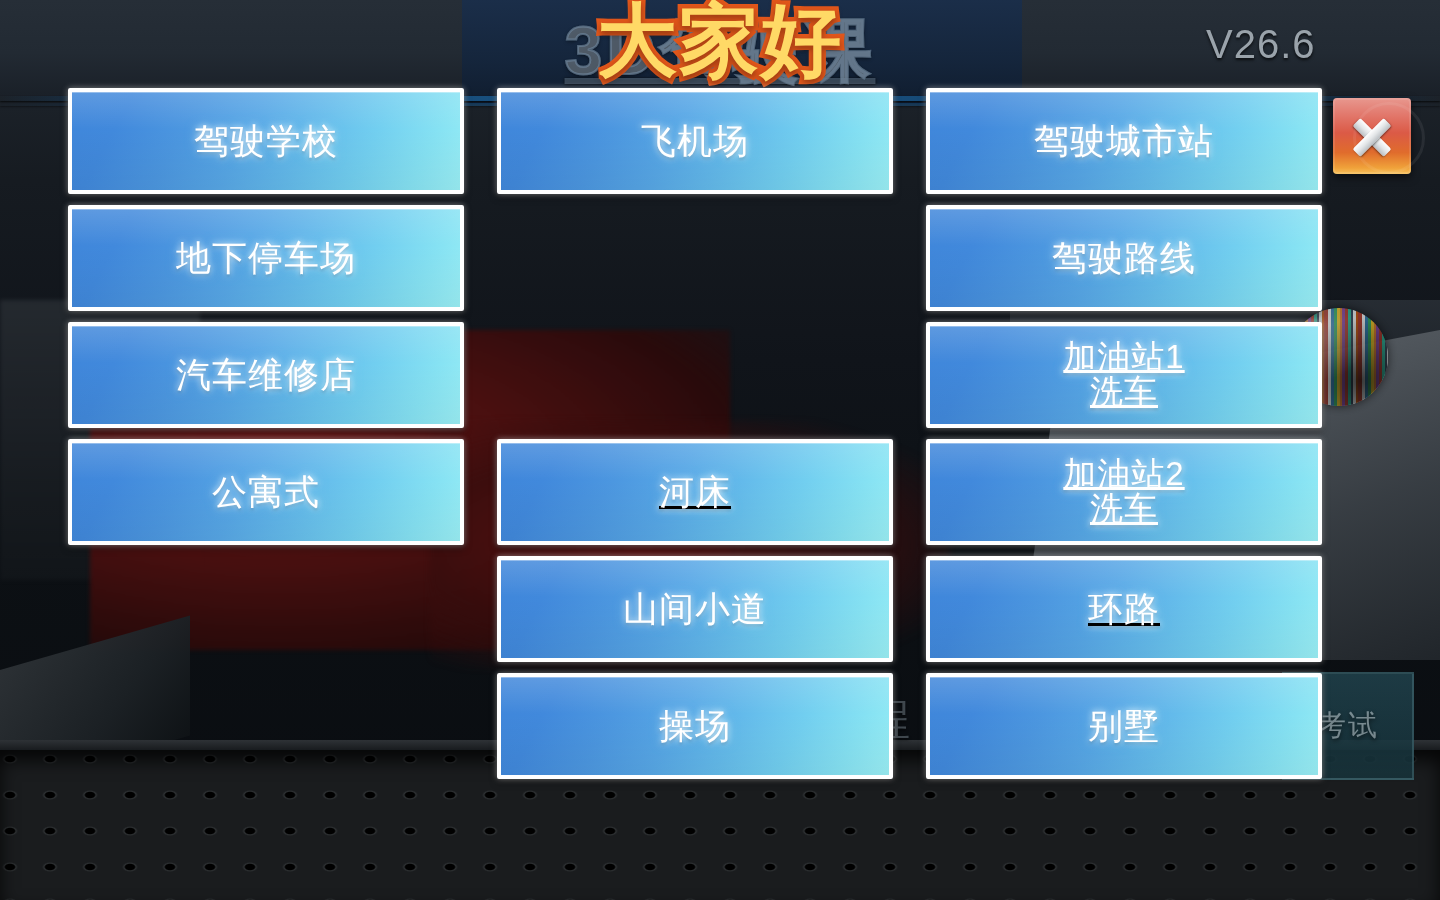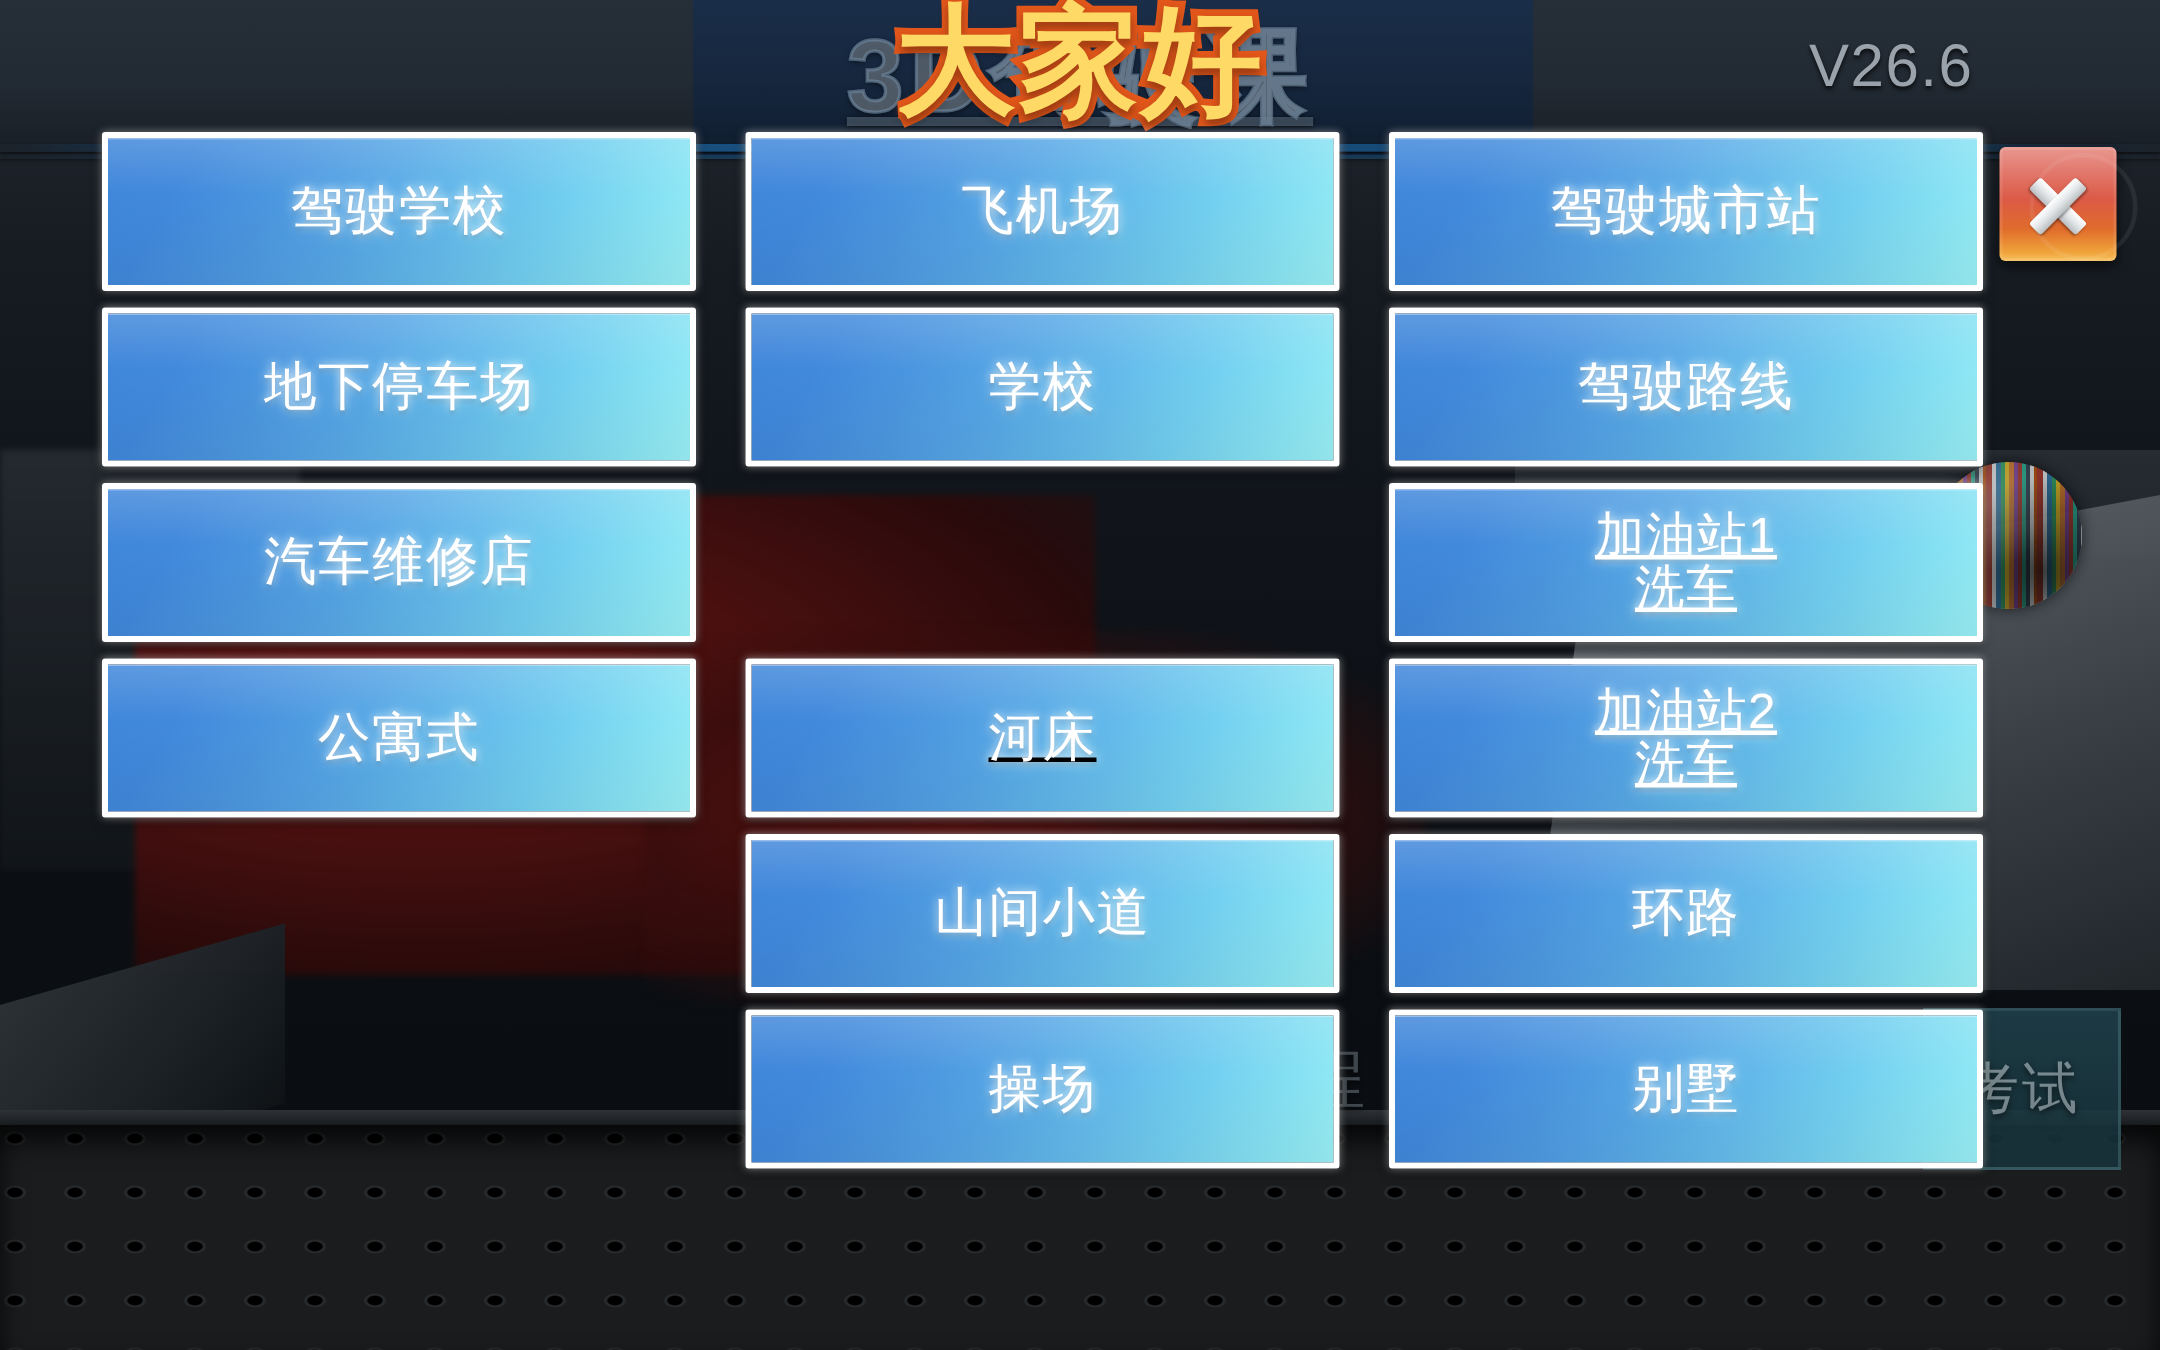--- a/index.html
+++ b/index.html
@@ -161,21 +161,21 @@
 
   
   .bg-exam-btn {
     position: absolute;
     left: 1282px; top: 672px; width: 132px; height: 108px;
     background: linear-gradient(180deg, rgba(32,66,76,.85) 0%, rgba(22,50,58,.85) 100%);
     border: 2px solid rgba(120,170,180,.25);
     display: flex; align-items: center; justify-content: center;
   }
   .bg-exam-btn span {
-    font-size: 37px;
+    font-size: 29px;
     color: rgba(200,215,220,.55);
     letter-spacing: 2px;
     text-shadow: 0 2px 4px rgba(0,0,0,.6);
   }
 
   
   .bg-ghost-char {
     position: absolute;
     left: 866px; top: 690px;
     font-size: 44px;
@@ -365,23 +365,20 @@
       </div>
       <div class="menu-btn" style="grid-area: 1 / 2;">
         <div class="lbl">飞机场</div>
       </div>
       <div class="menu-btn" style="grid-area: 1 / 3;">
         <div class="lbl">驾驶城市站</div>
       </div>
       <div class="menu-btn" style="grid-area: 2 / 1;">
         <div class="lbl">地下停车场</div>
       </div>
-      <div class="menu-btn" style="grid-area: 2 / 2;">
-        <div class="lbl">学校</div>
-      </div>
       <div class="menu-btn" style="grid-area: 2 / 3;">
         <div class="lbl">驾驶路线</div>
       </div>
       <div class="menu-btn" style="grid-area: 3 / 1;">
         <div class="lbl">汽车维修店</div>
       </div>
       <div class="menu-btn" style="grid-area: 3 / 3;">
         <div class="lbl two-line"><span>加油站1</span><span class="sub">洗车</span></div>
       </div>
       <div class="menu-btn" style="grid-area: 4 / 1;">
@@ -389,21 +386,21 @@
       </div>
       <div class="menu-btn" style="grid-area: 4 / 2; text-decoration: underline;">
         <div class="lbl">河床</div>
       </div>
       <div class="menu-btn" style="grid-area: 4 / 3;">
         <div class="lbl two-line"><span>加油站2</span><span class="sub">洗车</span></div>
       </div>
       <div class="menu-btn" style="grid-area: 5 / 2;">
         <div class="lbl">山间小道</div>
       </div>
-      <div class="menu-btn" style="grid-area: 5 / 3;">
+      <div class="menu-btn" style="grid-area: 5 / 3; text-decoration: underline;">
         <div class="lbl">环路</div>
       </div>
       <div class="menu-btn" style="grid-area: 6 / 2;">
         <div class="lbl">操场</div>
       </div>
       <div class="menu-btn" style="grid-area: 6 / 3;">
         <div class="lbl">别墅</div>
       </div>
     </div>
 

